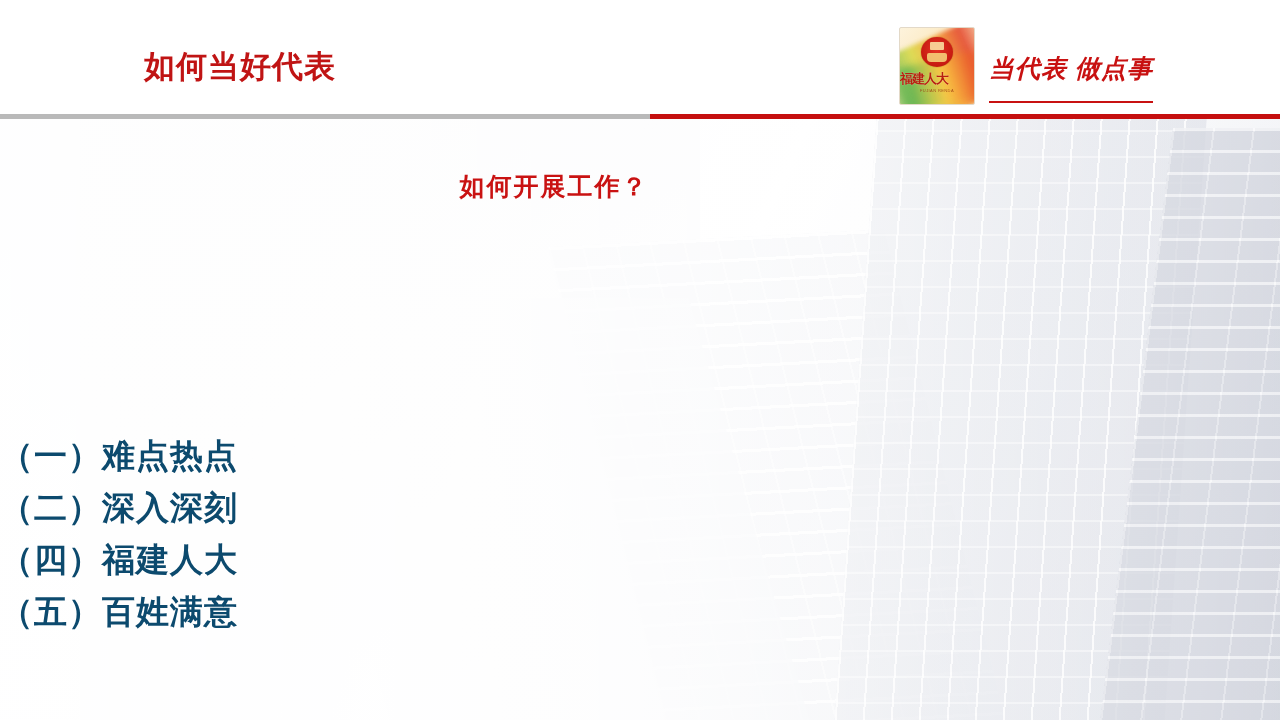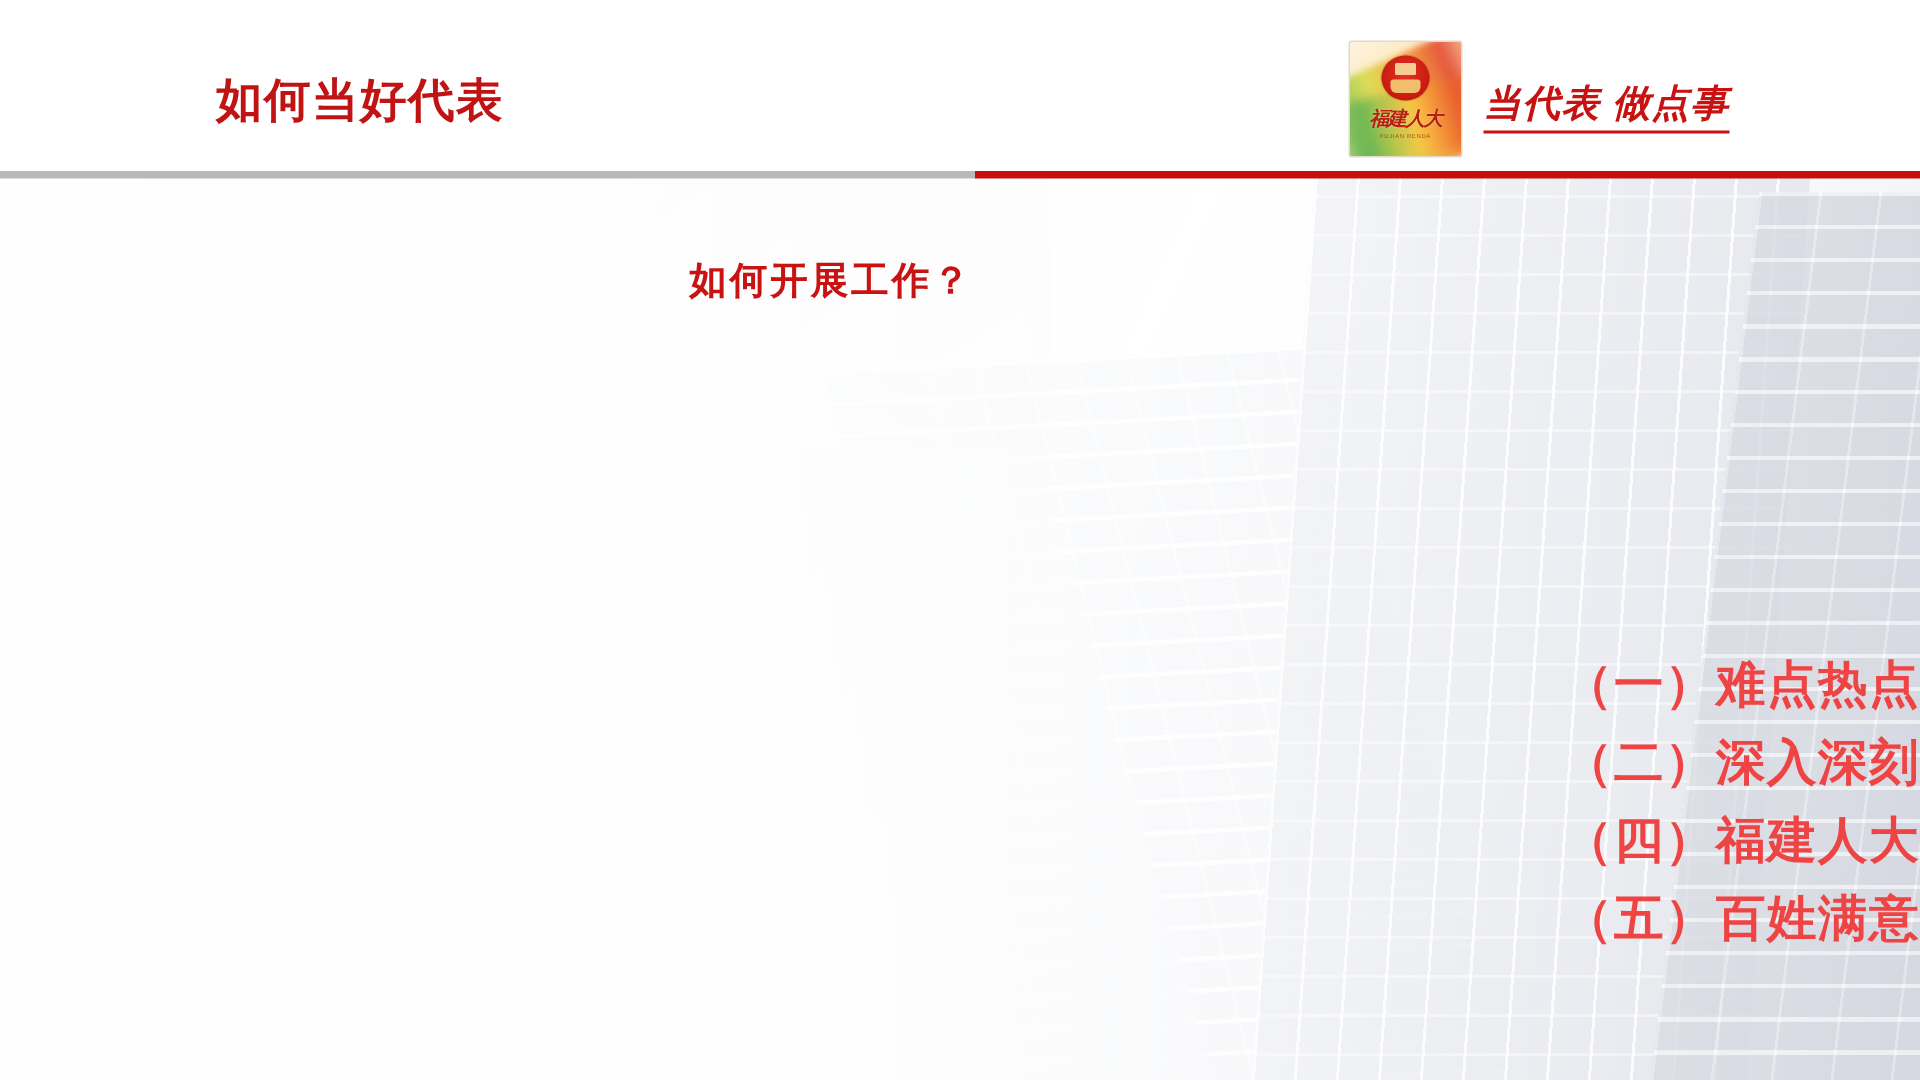--- a/index.html
+++ b/index.html
@@ -219,28 +219,27 @@
     left: 6px; top: 16px;
     width: 20px; height: 9px;
     background: #f7d97e;
     border-radius: 2px 2px 4px 4px;
     opacity: 0.85;
   }
   .logo-script {
     position: absolute;
     left: 0; top: 42px;
     width: 74px;
-    text-align: center;
+    text-align: left;
     font-size: 13px;
     font-weight: 700;
     color: #b8200f;
     font-family: "DejaVu Serif", serif;
     letter-spacing: -1px;
     text-shadow: 0 0 1px rgba(255,255,255,0.6);
-    font-style: italic;
   }
   .logo-sub {
     position: absolute;
     left: 0; top: 60px;
     width: 74px;
     text-align: center;
     font-size: 4px;
     color: #9a3a12;
     letter-spacing: 0.4px;
     opacity: 0.85;
@@ -249,21 +248,21 @@
   .header-slogan {
     position: absolute;
     left: 989px;
     top: 52px;
     font-size: 25px;
     font-weight: 700;
     font-style: italic;
     color: #c81111;
     letter-spacing: 1px;
     border-bottom: 2px solid #c81111;
-    padding-bottom: 2px;
+    padding-bottom: 16px;
     white-space: nowrap;
   }
   .rule-gray {
     position: absolute;
     left: 0; top: 114px;
     width: 650px; height: 5px;
     background: #b9b9b9;
   }
   .rule-red {
     position: absolute;
@@ -303,25 +302,25 @@
     letter-spacing: 0.5px;
   }
   .bullet-list {
     position: absolute;
     left: 0;
     top: 312px;
     width: 1280px;
   }
   .bullet-item {
     display: block;
-    text-align: right;
+    text-align: left;
     font-size: 33px;
     line-height: 52px;
     font-weight: 700;
-    color: #ef4444;
+    color: #0c4a6e;
     letter-spacing: 1px;
     white-space: nowrap;
   }
 </style>
 </head>
 <body>
 
 <div class="slide">
 
   <div class="bg-photo">

